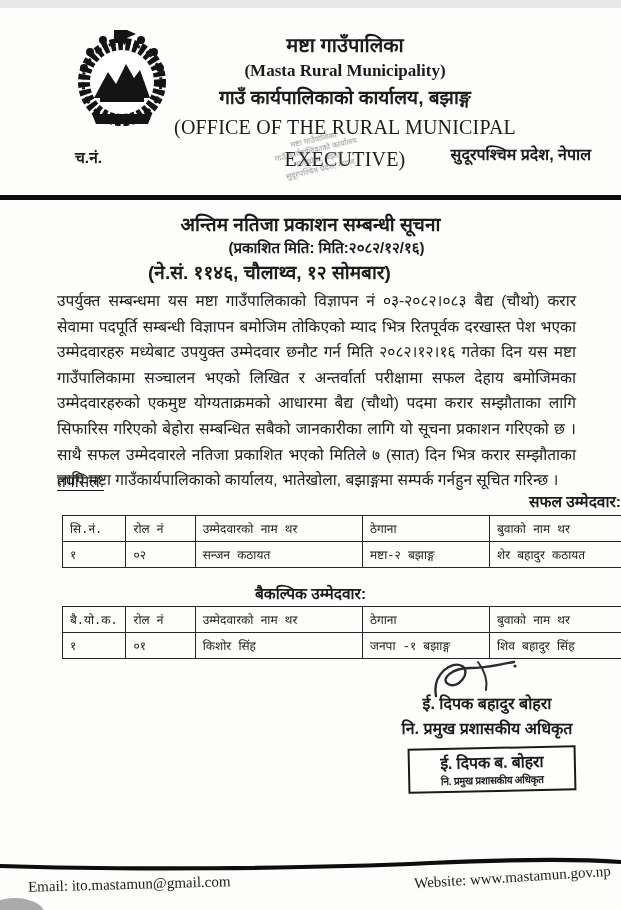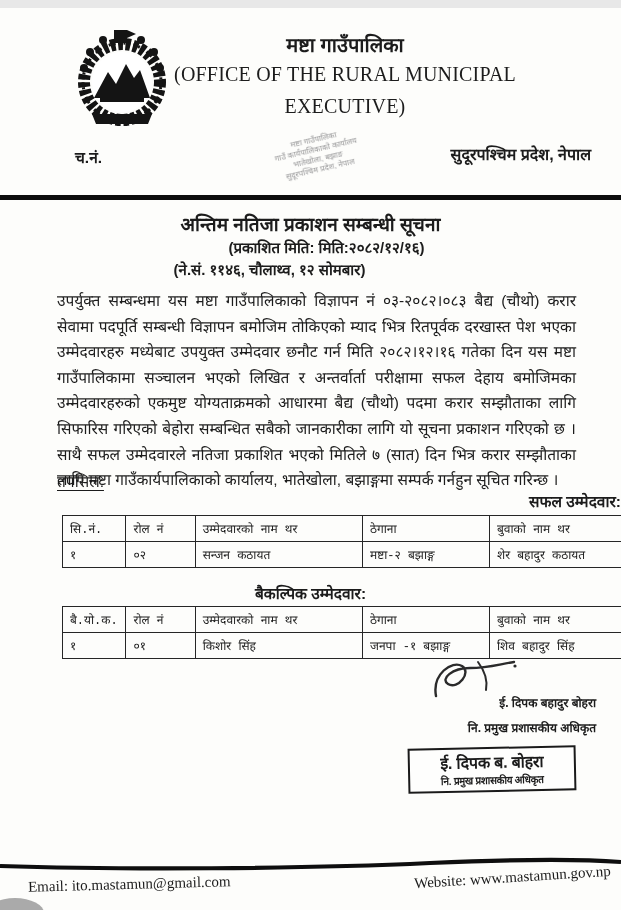--- a/index.html
+++ b/index.html
@@ -20,40 +20,40 @@
   .addr-block { position:absolute; right:30px; top:135px; text-align:right; font-size:16px; font-weight:600; line-height:24px; }
   .round-stamp {
     position:absolute; left:258px; top:127px; width:118px; text-align:center;
     transform:rotate(-13deg); color:rgba(110,110,112,.72);
     font-size:8px; line-height:10px; filter:blur(.2px);
   }
   .hrule { position:absolute; left:0; top:187px; width:621px; height:5px; background:#0d0d0d; }
   
   .title { position:absolute; left:0; top:203px; width:621px; text-align:center; font-size:19px; font-weight:bold; }
   .pub-line { position:absolute; left:0; top:229px; width:621px; text-align:center; font-size:15px; font-weight:600;padding-left:32px; }
-  .ns-line  { position:absolute; left:0; top:251px; width:539px; text-align:center; font-size:15px; font-weight:600; }
+  .ns-line  { position:absolute; left:0; top:251px; width:539px; text-align:center; font-size:19px; font-weight:600; }
   
   .para {
     position:absolute; left:57px; top:280px; width:519px;
     font-size:15.5px; line-height:25.6px; text-align:justify;
   }
   .tapasil { position:absolute; left:57px; top:462px; font-size:15.5px; text-decoration:underline; text-underline-offset:3px; }
   .tbl-title { position:absolute; left:0; width:621px; text-align:center; font-size:15.5px; font-weight:bold; }
   .tbl-title.t1 { top:482px;text-align:right; }
   .tbl-title.t2 { top:574px; }
   table.result { position:absolute; left:62px; width:578px; border-collapse:collapse; font-size:12px;font-family:Liberation Mono, monospace; }
   table.result.t1 { top:507px; }
   table.result.t2 { top:598px; }
   table.result td {
     border:1.6px solid #262626; padding:2px 7px; height:26px;
     white-space:nowrap; overflow:hidden;
   }
   
   .sig-scribble { position:absolute; left:418px; top:648px; width:110px; height:48px; }
-  .signer { position:absolute; left:378px; top:683px; width:218px; text-align:right; font-size:12px; font-weight:600; line-height:25px; }
+  .signer { position:absolute; left:378px; top:683px; width:218px; text-align:center; font-size:16px; font-weight:600; line-height:25px; }
   .stamp-box {
     position:absolute; left:408px; top:739px; width:168px;
     border:2.6px solid #1a1a1a; text-align:center; padding:2px 2px 3px;
     transform:rotate(-1.2deg); background:rgba(255,255,255,.6);
   }
   .stamp-box .l1 { font-size:16px; font-weight:bold; letter-spacing:-.2px; }
   .stamp-box .l2 { font-size:10.5px; font-weight:bold; transform:scaleX(.96); letter-spacing:-.3px; }
   
   .foot-rule { position:absolute; left:0; top:848px; width:621px; height:16px; }
   .email { position:absolute; left:28px; top:868px; font-family:"Liberation Serif", serif; font-size:15px; transform:rotate(-1.6deg); }
@@ -84,20 +84,22 @@
         <circle cx="20" cy="24" r="4"></circle>
           <circle cx="84" cy="24" r="4"></circle>
         <circle cx="33" cy="12" r="4"></circle>
           <circle cx="71" cy="12" r="4"></circle>
       </g>
     </svg>
   </div>
 
   <div class="head-center">
     <div class="head-np1">मष्टा गाउँपालिका</div>
+    <div class="head-en1">(Masta Rural Municipality)</div>
+    <div class="head-np2">गाउँ कार्यपालिकाको कार्यालय, बझाङ्ग</div>
     <div class="head-en2">(OFFICE OF THE RURAL MUNICIPAL EXECUTIVE)</div>
   </div>
 
   <div class="ref-block">
     <div>च.नं.</div>
   </div>
 
   <div class="round-stamp">
     <div>मष्टा गाउँपालिका</div>
     <div>गाउँ कार्यपालिकाको कार्यालय</div>

